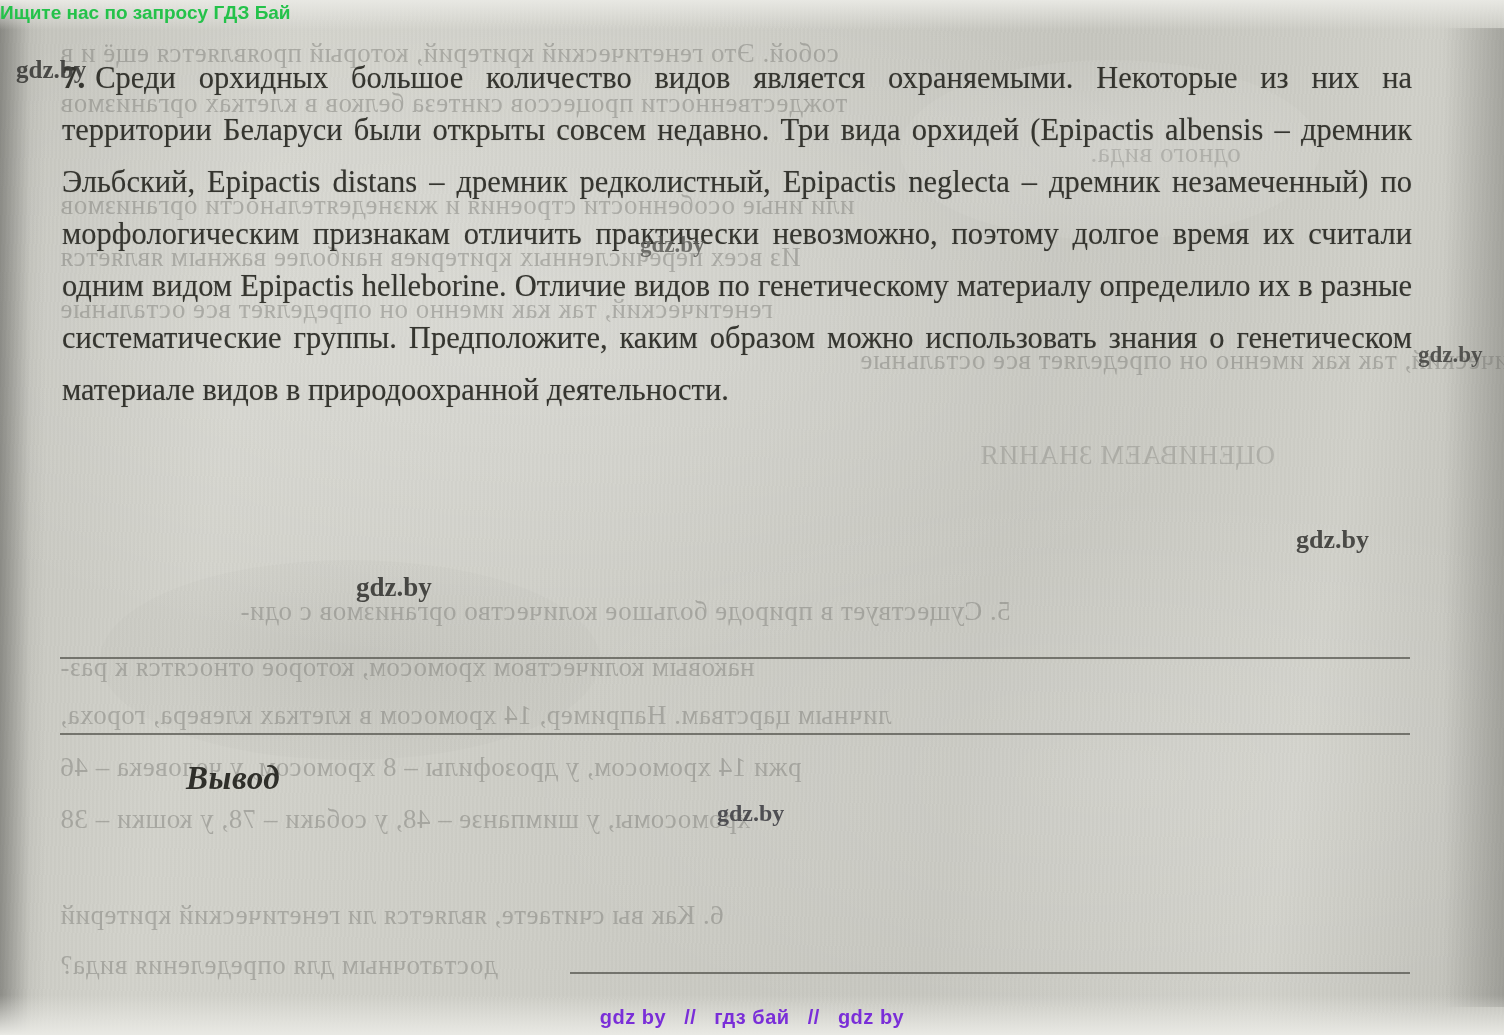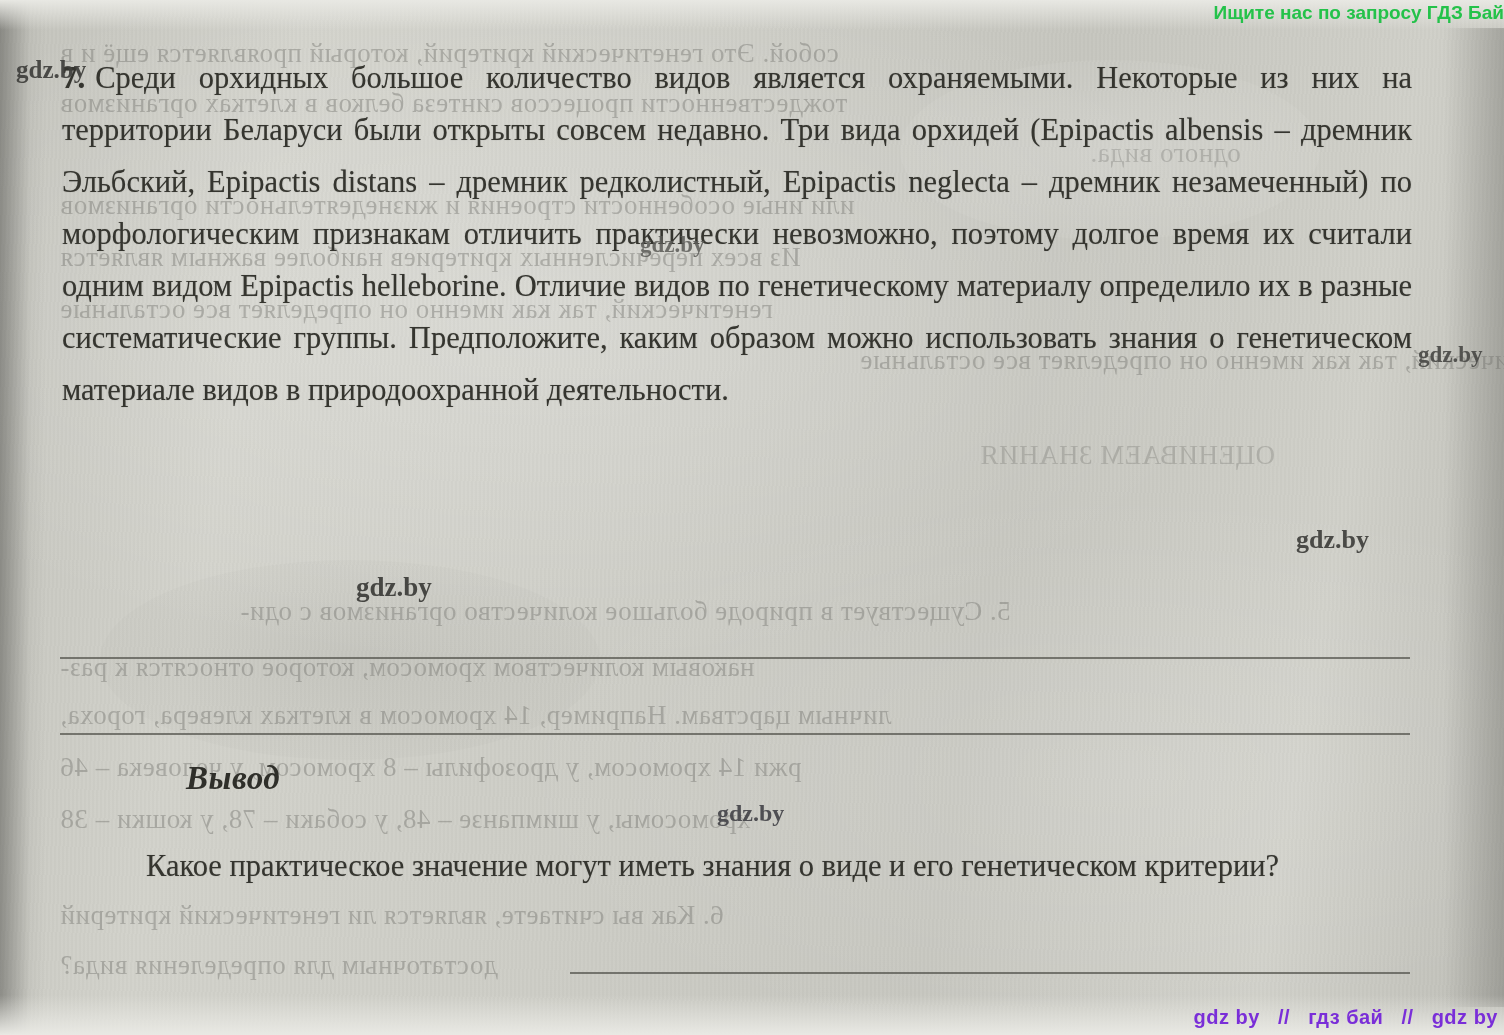--- a/index.html
+++ b/index.html
@@ -64,33 +64,33 @@
     pointer-events: none;
     letter-spacing: 0.5px;
   }
 
   
   .top-banner {
     position: absolute;
     top: 2px;
     left: 0;
     right: 0;
-    text-align: right;
+    text-align: left;
     color: #24c24a;
     font-family: "Liberation Sans", sans-serif;
     font-size: 19px;
     font-weight: bold;
     z-index: 40;
   }
   .bottom-banner {
     position: absolute;
     bottom: 6px;
     left: 0;
     right: 0;
-    text-align: right;
+    text-align: center;
     color: #7a2ed8;
     font-family: "Liberation Sans", sans-serif;
     font-size: 20px;
     font-weight: bold;
     letter-spacing: 0.5px;
     z-index: 40;
   }
   .bottom-banner span { margin: 0 6px; }
 
   .wm {
@@ -210,23 +210,20 @@
 
   <div class="task">
     <span class="num">7.</span><span>Среди орхидных большое количество видов является охраняемыми. Некоторые из них на территории Беларуси были открыты совсем недавно. Три вида орхидей (Epipactis albensis – дремник Эльбский, Epipactis distans – дремник редколистный, Epipactis neglecta – дремник незамеченный) по морфологическим признакам отличить практически невозможно, поэтому долгое время их считали одним видом Epipactis helleborine. Отличие видов по генетическому материалу определило их в разные систематические группы. Предположите, каким образом можно использовать знания о генетическом материале видов в природоохранной деятельности.</span>
   </div>
 
   <div class="rule rule-1"></div>
   <div class="rule rule-2"></div>
 
   <div class="vyvod">Вывод</div>
 
-  <div class="question">
-    <span class="indent"></span><span>Какое практическое значение могут иметь знания о виде и его генетическом критерии?</span>
-  </div>
 
   <div class="rule rule-3"></div>
 </div>
 
 <div class="top-banner">Ищите нас по запросу ГДЗ Бай</div>
 
 <div class="wm wm-corner">gdz.by</div>
 <div class="wm wm-1">gdz.by</div>
 <div class="wm wm-2">gdz.by</div>
 <div class="wm wm-3">gdz.by</div>

